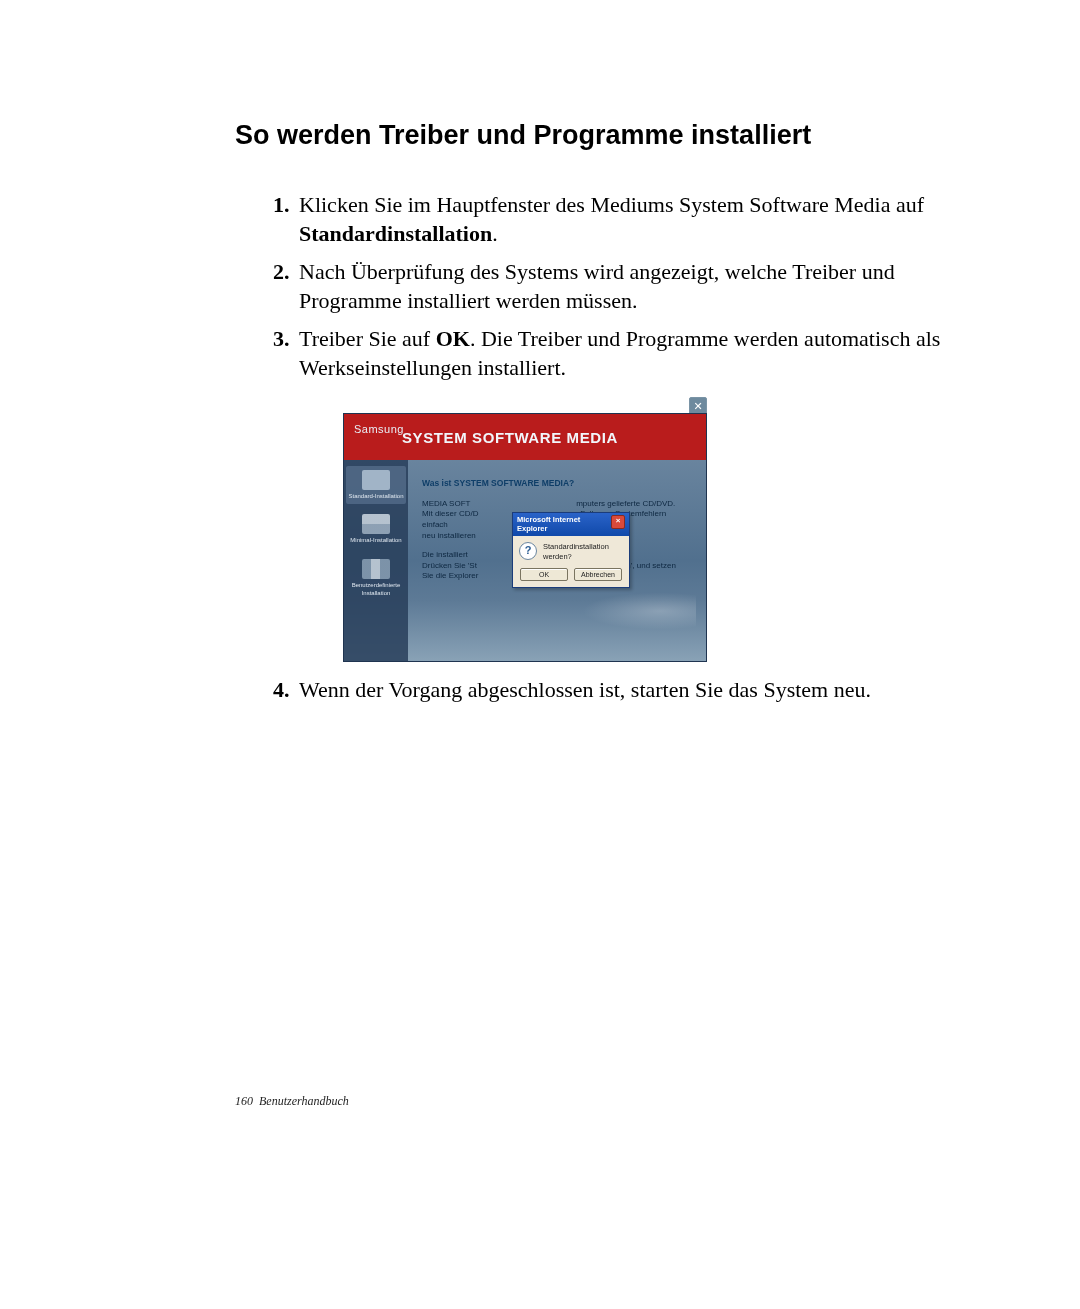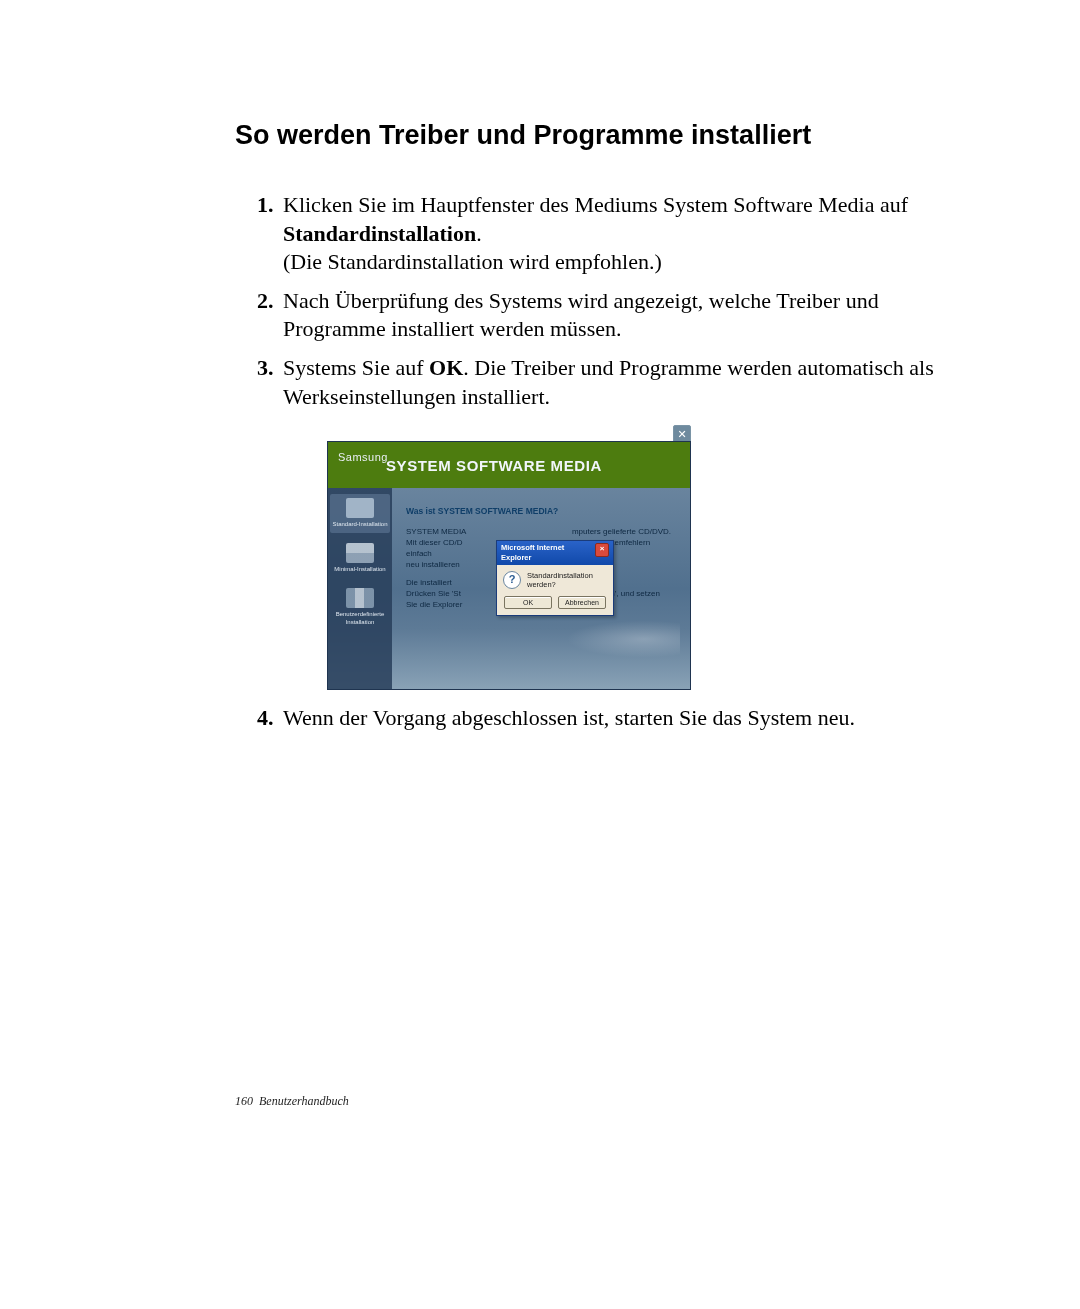--- a/index.html
+++ b/index.html
@@ -17,21 +17,21 @@
     padding: 120px 120px 12px 235px;
     
   }
   .title {
     font-family: Arial, Helvetica, sans-serif;
     font-weight: bold;
     font-size: 27px;
     margin: 0 0 40px 0;
   }
   .ol {
-    margin: 0;
+    margin: 16px;
     padding: 0 0 0 44px;
     font-size: 22px;
     line-height: 1.3;
   }
   .ol li {
     margin-bottom: 10px;
     padding-left: 4px;
   }
   .ol li::marker {
     font-weight: bold;
@@ -59,21 +59,21 @@
     text-align: center;
     border: 1px solid #7a94a6;
     border-radius: 2px;
   }
   .ss-window {
     position: absolute;
     top: 16px;
     left: 0;
     right: 0;
     bottom: 0;
-    background: #4d7c0f;
+    background: #b91c1c;
     border: 1px solid #1f3450;
     display: flex;
     flex-direction: column;
     overflow: hidden;
   }
   .ss-header {
     height: 38px;
     padding: 8px 10px 0 10px;
     color: #e9eef5;
   }
@@ -237,27 +237,26 @@
 </head>
 <body>
 
 <div class="page">
 
   <h2 class="title">So werden Treiber und Programme installiert</h2>
 
   <ol class="ol">
     <li>
       <span>Klicken Sie im Hauptfenster des Mediums System Software Media auf </span><span class="bold">Standardinstallation</span><span>.</span><br>
-      <span>(Die Standardinstallation wird empfohlen.)</span>
     </li>
     <li>
       <span>Nach Überprüfung des Systems wird angezeigt, welche Treiber und Programme installiert werden müssen.</span>
     </li>
     <li>
-      <span>Systems Sie auf </span><span class="bold">OK</span><span>. Die Treiber und Programme werden automatisch als Werkseinstellungen installiert.</span>
+      <span>Treiber Sie auf </span><span class="bold">OK</span><span>. Die Treiber und Programme werden automatisch als Werkseinstellungen installiert.</span>
 
       
       <div class="screenshot-block">
         <div class="ss-outer-close">✕</div>
         <div class="ss-window">
           <div class="ss-header">
             <span class="brand">Samsung</span><span class="product">SYSTEM SOFTWARE MEDIA</span>
           </div>
           <div class="ss-body">
             <div class="ss-sidebar">
@@ -270,21 +269,21 @@
                 <div>Minimal-Installation</div>
               </div>
               <div class="side-item">
                 <div class="side-icon custom"></div>
                 <div>Benutzerdefinierte Installation</div>
               </div>
             </div>
             <div class="ss-main">
               <div class="question">Was ist SYSTEM SOFTWARE MEDIA?</div>
               <div class="paragraph">
-                <span>SYSTEM MEDIA</span>
+                <span>MEDIA SOFT</span>
                 <span style="visibility:hidden;">XXXXXXXXXXXXXXXXXXX</span>
                 <span>mputers gelieferte CD/DVD.</span><br>
                 <span>Mit dieser CD/D</span>
                 <span style="visibility:hidden;">XXXXXXXXXXXXXXXXX</span>
                 <span>n Falle von Systemfehlern einfach</span><br>
                 <span>neu installieren</span>
               </div>
               <div class="paragraph">
                 <span>Die installiert</span>
                 <span style="visibility:hidden;">XXXXXXXXXXXXXXXXX</span>

